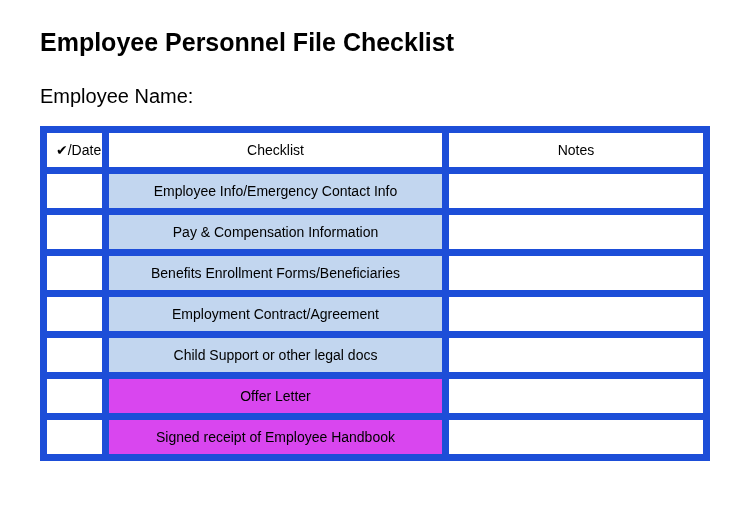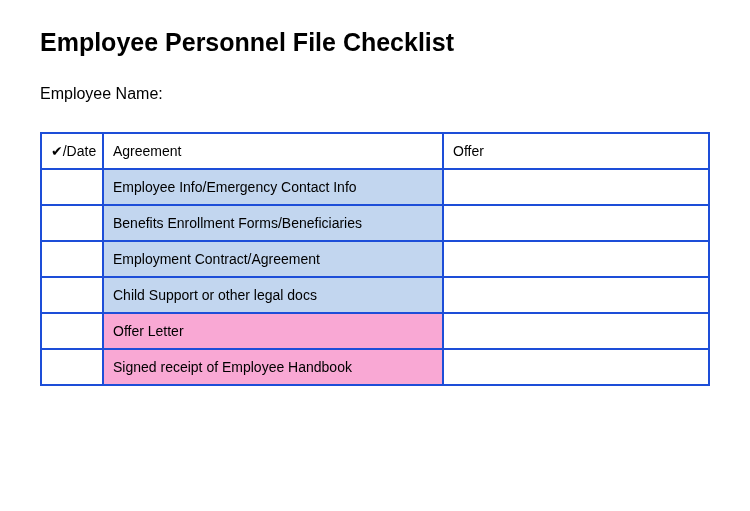--- a/index.html
+++ b/index.html
@@ -16,72 +16,77 @@
     padding: 20px 40px 0 40px;
   }
   .title {
     text-align: left;
     font-size: 25px;
     font-weight: bold;
     color: #000;
     margin: 8px 0 28px 0;
   }
   .name-row {
-    font-size: 16px;
+    font-size: 20px;
     color: #000;
-    margin-bottom: 29px;
+    margin-bottom: 18px;
   }
   table {
     border-collapse: collapse;
     width: 100%;
     table-layout: fixed;
   }
   col.col-check { width: 62px; }
   col.col-doc { width: 340px; }
   col.col-notes { width: auto; }
   th, td {
-    border: 2px solid #1d4ed8;
+    border: 7px solid #1d4ed8;
     padding: 9px 9px;
     font-size: 14px;
-    text-align: left;
+    text-align: center;
     vertical-align: middle;
     color: #000;
     height: 20px;
   }
   th {
     font-weight: normal;
     background: #ffffff;
   }
   td.doc-blue { background: #c2d6ef; }
-  td.doc-pink { background: #f9a8d4; }
+  td.doc-pink { background: #d946ef; }
 </style>
 </head>
 <body>
 
 <div class="page">
   <div class="title">Employee Personnel File Checklist</div>
   <div class="name-row">Employee Name:</div>
 
   <table>
     <colgroup>
       <col class="col-check">
       <col class="col-doc">
       <col class="col-notes">
     </colgroup>
     <thead>
       <tr>
         <th>✔/Date</th>
-        <th>Agreement</th>
-        <th>Offer</th>
+        <th>Checklist</th>
+        <th>Notes</th>
       </tr>
     </thead>
     <tbody id="tbody">
         <tr>
           <td></td>
           <td class="doc-blue">Employee Info/Emergency Contact Info</td>
+          <td></td>
+        </tr>
+        <tr>
+          <td></td>
+          <td class="doc-blue">Pay &amp; Compensation Information</td>
           <td></td>
         </tr>
         <tr>
           <td></td>
           <td class="doc-blue">Benefits Enrollment Forms/Beneficiaries</td>
           <td></td>
         </tr>
         <tr>
           <td></td>
           <td class="doc-blue">Employment Contract/Agreement</td>

